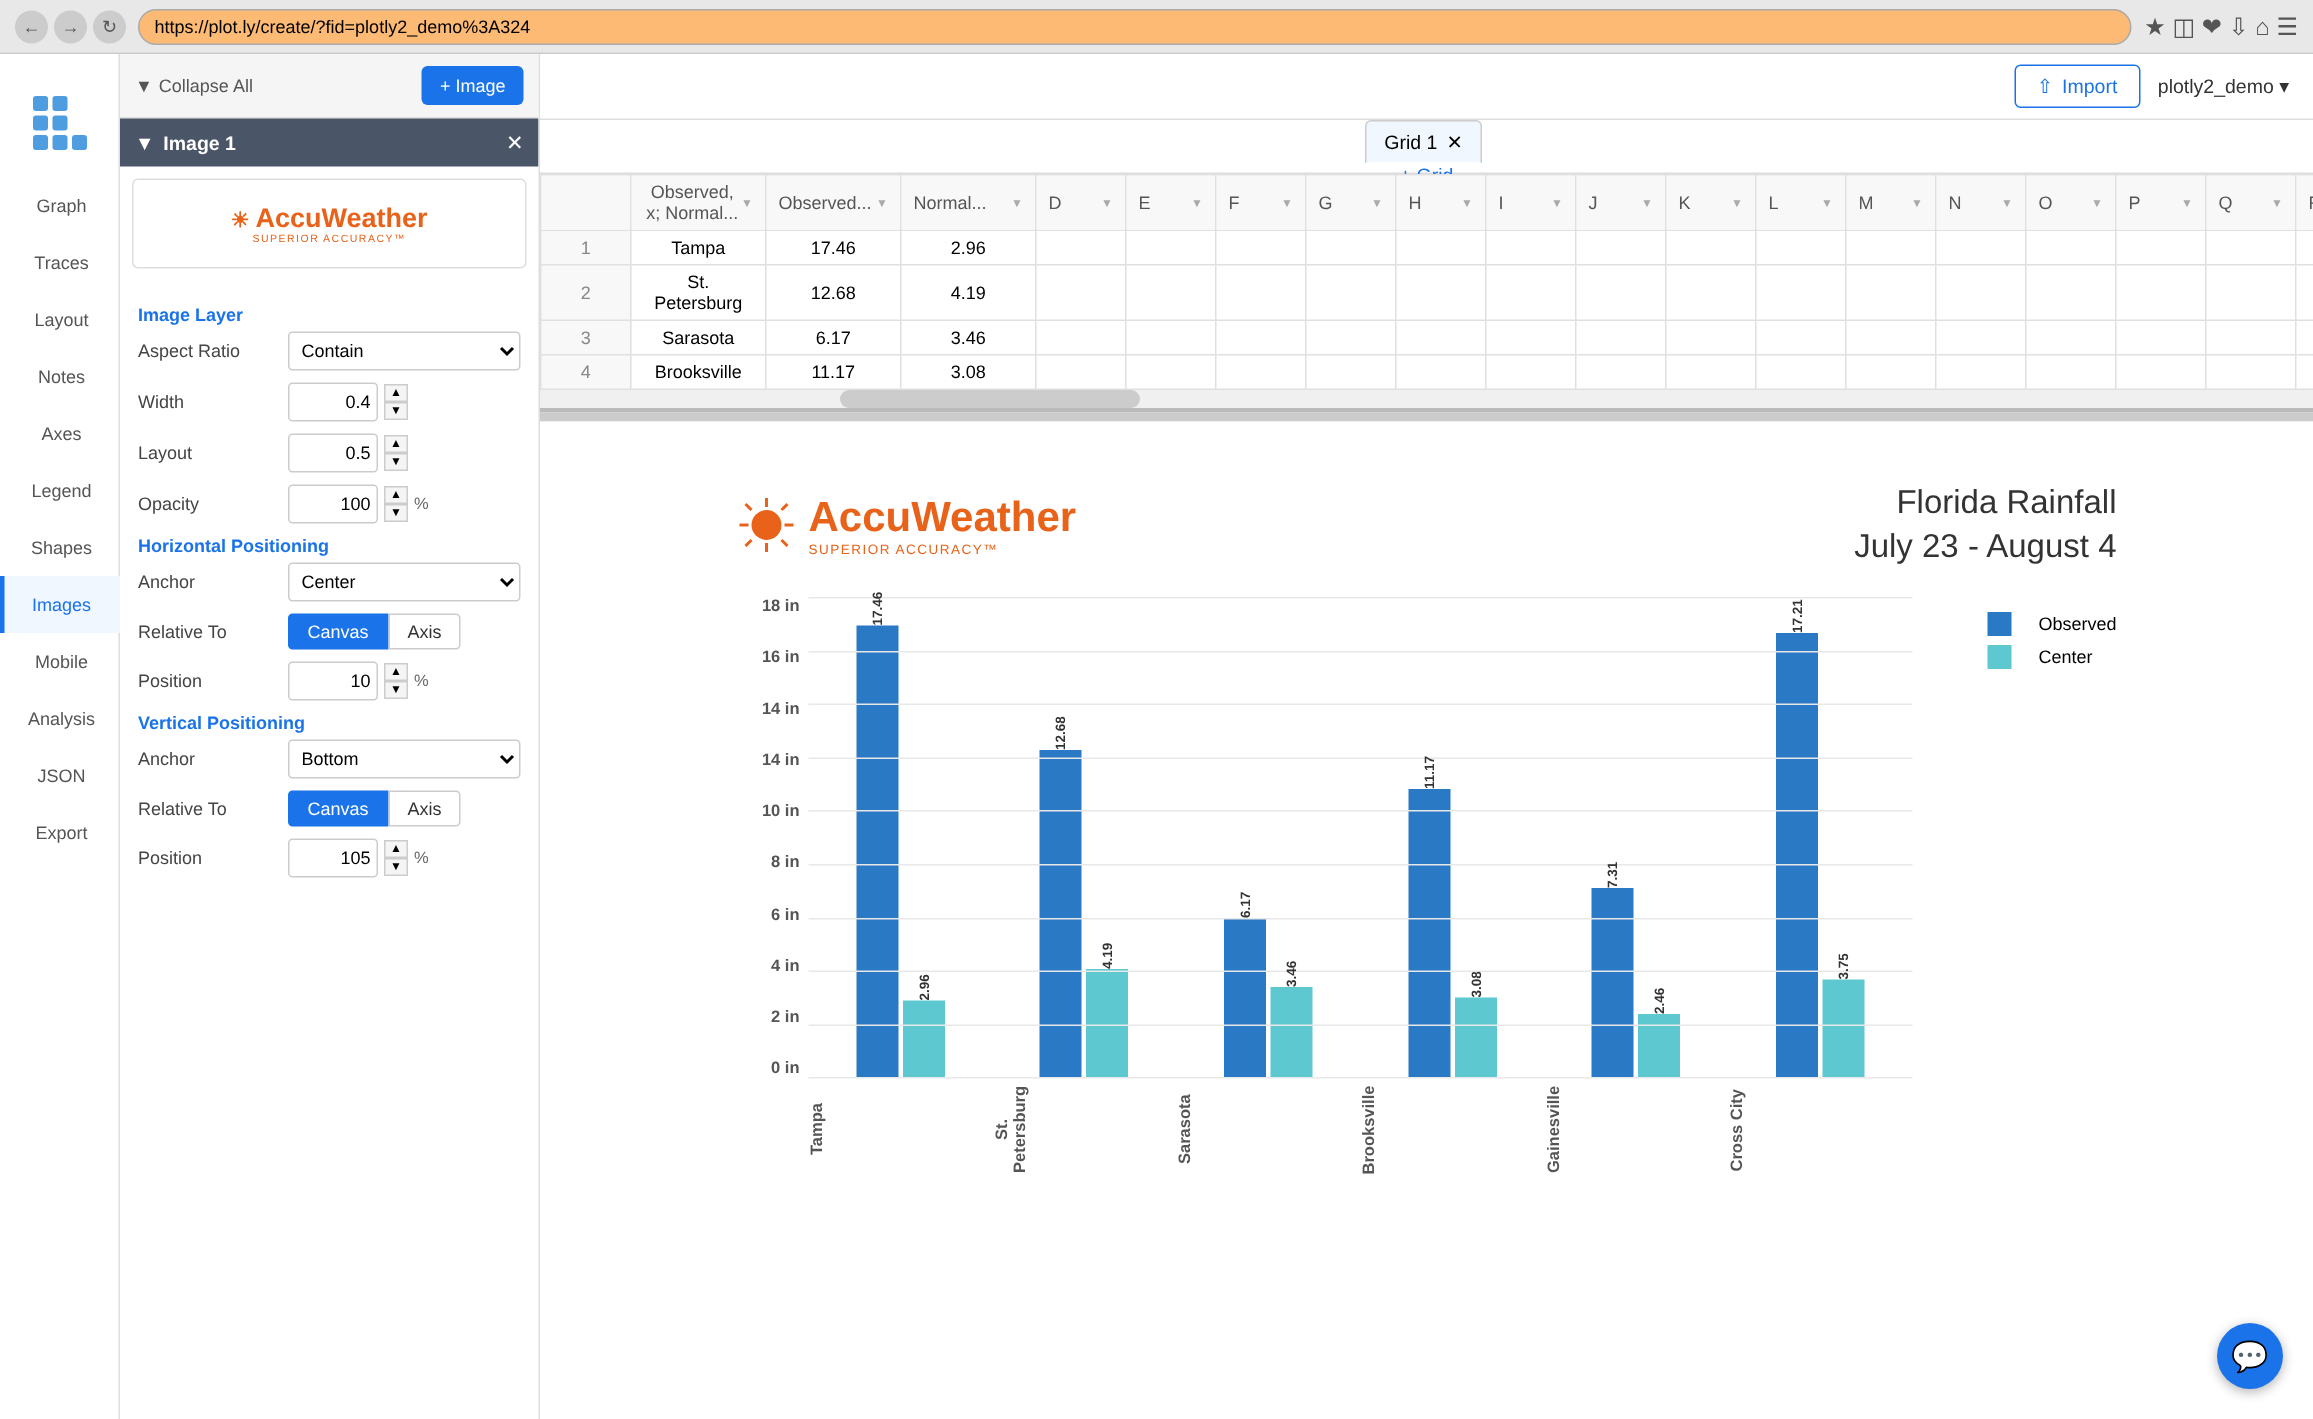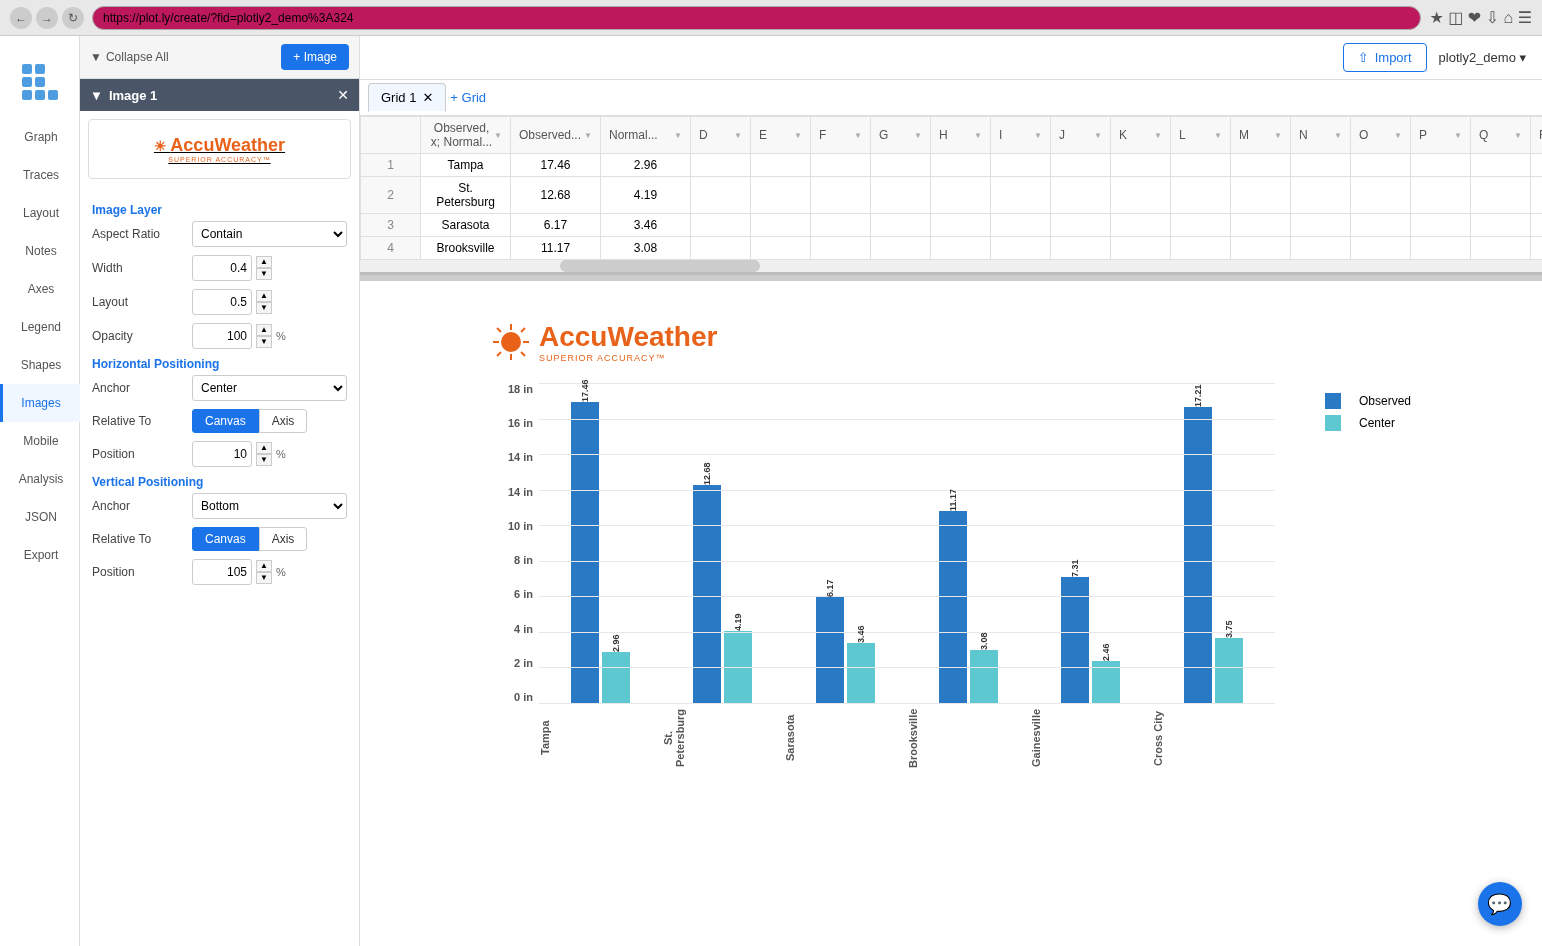--- a/index.html
+++ b/index.html
@@ -16,21 +16,21 @@
       border-bottom: 1px solid #ccc;
     }
     .browser-nav { display: flex; gap: 4px; }
     .browser-btn {
       width: 22px; height: 22px; border-radius: 50%; background: #ccc;
       border: none; cursor: pointer; display: flex; align-items: center; justify-content: center;
       font-size: 12px; color: #555;
     }
     .url-bar {
       flex: 1; height: 24px; border: 1px solid #aaa; border-radius: 12px;
-      padding: 0 10px; font-size: 12px; background: #be185d;
+      padding: 0 10px; font-size: 12px; background: #fdba74;
     }
     .browser-icons { display: flex; gap: 8px; color: #555; font-size: 16px; }
 
     
     .app { display: flex; height: calc(946px - 36px); }
 
     
     .icon-sidebar {
       width: 80px; background: white; border-right: 1px solid #ddd;
       display: flex; flex-direction: column; align-items: center;
@@ -131,21 +131,21 @@
     .import-btn {
       border: 1px solid #1a73e8; color: #1a73e8; background: white;
       padding: 6px 14px; border-radius: 4px; cursor: pointer; font-size: 13px;
       display: flex; align-items: center; gap: 6px;
     }
     .user-label { font-size: 13px; color: #333; cursor: pointer; }
 
     
     .grid-tabs {
       background: white; display: flex; align-items: center; padding: 0 8px;
-      border-bottom: 1px solid #ddd; height: 36px;
+      border-bottom: 1px solid #ddd; height: 36px; flex-direction: column;
     }
     .grid-tab {
       display: flex; align-items: center; gap: 6px; padding: 6px 12px;
       border: 1px solid #ccc; border-radius: 4px 4px 0 0; background: white;
       font-size: 13px; cursor: pointer; margin-right: 4px;
     }
     .grid-tab.active { background: #f0f7ff; border-bottom-color: white; }
     .add-grid-btn {
       background: none; border: none; cursor: pointer; color: #1a73e8;
       font-size: 13px; display: flex; align-items: center; gap: 4px;
@@ -255,21 +255,21 @@
 
     <div class="image-layer-header">
       <div class="image-layer-title">
         <span>▼</span>
         <span>Image 1</span>
       </div>
       <button style="background:none;border:none;color:white;cursor:pointer;font-size:14px;">✕</button>
     </div>
 
     <div class="image-preview">
-      <div style="text-align:center;text-decoration:underline;">
+      <div style="text-align:center;">
         <div style="font-size:14px;font-weight:bold;color:#e8621a;">☀ <span style="font-size:18px;font-weight:bold;">AccuWeather</span></div>
         <div style="font-size:7px;color:#e8621a;letter-spacing:1px;">SUPERIOR ACCURACY™</div>
       </div>
     </div>
 
     <div class="form-section">
       <div class="section-title">Image Layer</div>
 
       <div class="form-row">
         <div class="form-label">Aspect Ratio</div>
@@ -631,20 +631,24 @@
                 <line x1="30" y1="30" x2="34" y2="34" stroke="#e8621a" stroke-width="2"></line>
                 <line x1="34" y1="6" x2="30" y2="10" stroke="#e8621a" stroke-width="2"></line>
                 <line x1="6" y1="34" x2="10" y2="30" stroke="#e8621a" stroke-width="2"></line>
               </svg>
               <div>
                 <div class="accu-name">AccuWeather</div>
                 <div class="accu-tagline">SUPERIOR ACCURACY™</div>
               </div>
             </div>
           </div>
+          <div class="chart-title">
+            <div>Florida Rainfall</div>
+            <div>July 23 - August 4</div>
+          </div>
         </div>
 
         <div style="display:flex;">
           <div style="display:flex;flex:1;flex-direction:column;font-weight:bold;">
             <div style="display:flex;align-items:flex-end;">
 
               <div style="display:flex;flex-direction:column;justify-content:space-between;width:48px;height:320px;padding-bottom:0;text-align:right;padding-right:6px;">
                 <span style="font-size:11px;color:#555;">18 in</span>
                 <span style="font-size:11px;color:#555;">16 in</span>
                 <span style="font-size:11px;color:#555;">14 in</span>

